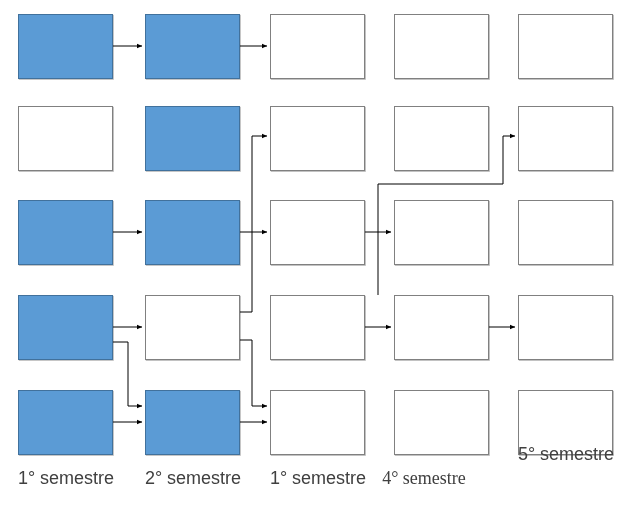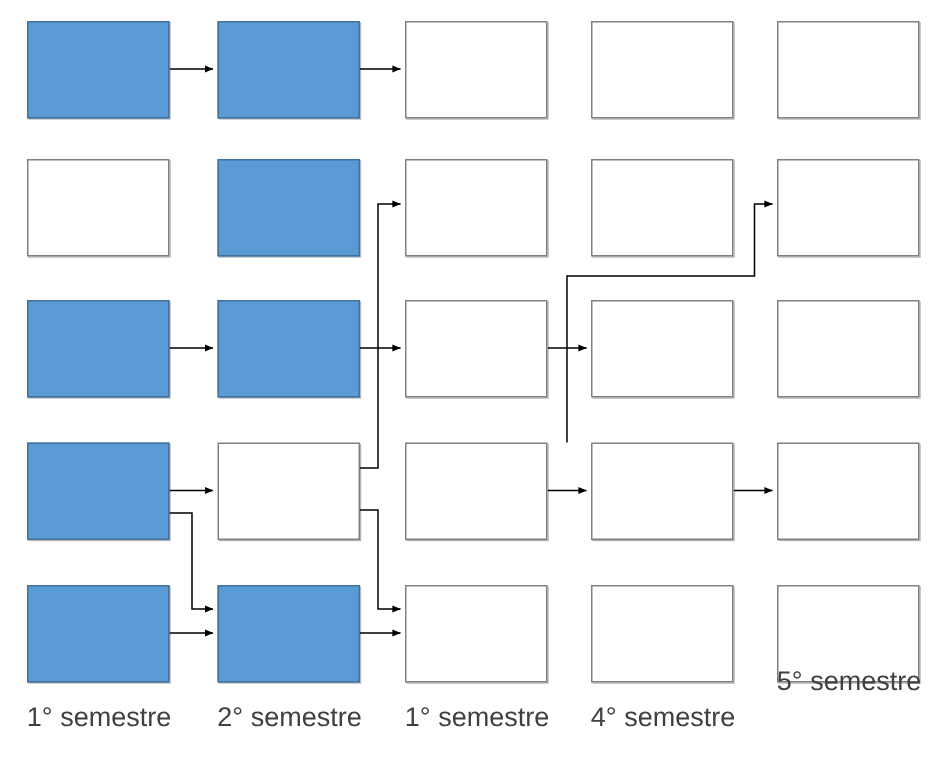--- a/index.html
+++ b/index.html
@@ -104,17 +104,17 @@
       <div class="node filled" style="left: 18px; top: 390px; width: 95px; height: 65px;"></div>
       <div class="node filled" style="left: 145px; top: 390px; width: 95px; height: 65px;"></div>
       <div class="node empty" style="left: 270px; top: 390px; width: 95px; height: 65px;"></div>
       <div class="node empty" style="left: 394px; top: 390px; width: 95px; height: 65px;"></div>
       <div class="node empty" style="left: 518px; top: 390px; width: 95px; height: 65px;"></div>
     </div>
   <div id="labels-layer">
       <div class="col-label" style="left: 6px; top: 470px; width: 120px;">1° semestre</div>
       <div class="col-label" style="left: 133px; top: 470px; width: 120px;">2° semestre</div>
       <div class="col-label" style="left: 258px; top: 470px; width: 120px;">1° semestre</div>
-      <div class="col-label" style="left: 382px; top: 470px; width: 120px;">4° semestre</div>
+      <div class="col-label" style="left: 364px; top: 470px; width: 120px; font-family: Liberation Serif, serif;">4° semestre</div>
       <div class="col-label" style="left: 506px; top: 446px; width: 120px;">5° semestre</div>
     </div>
 
 </div>
 
 </body></html>

